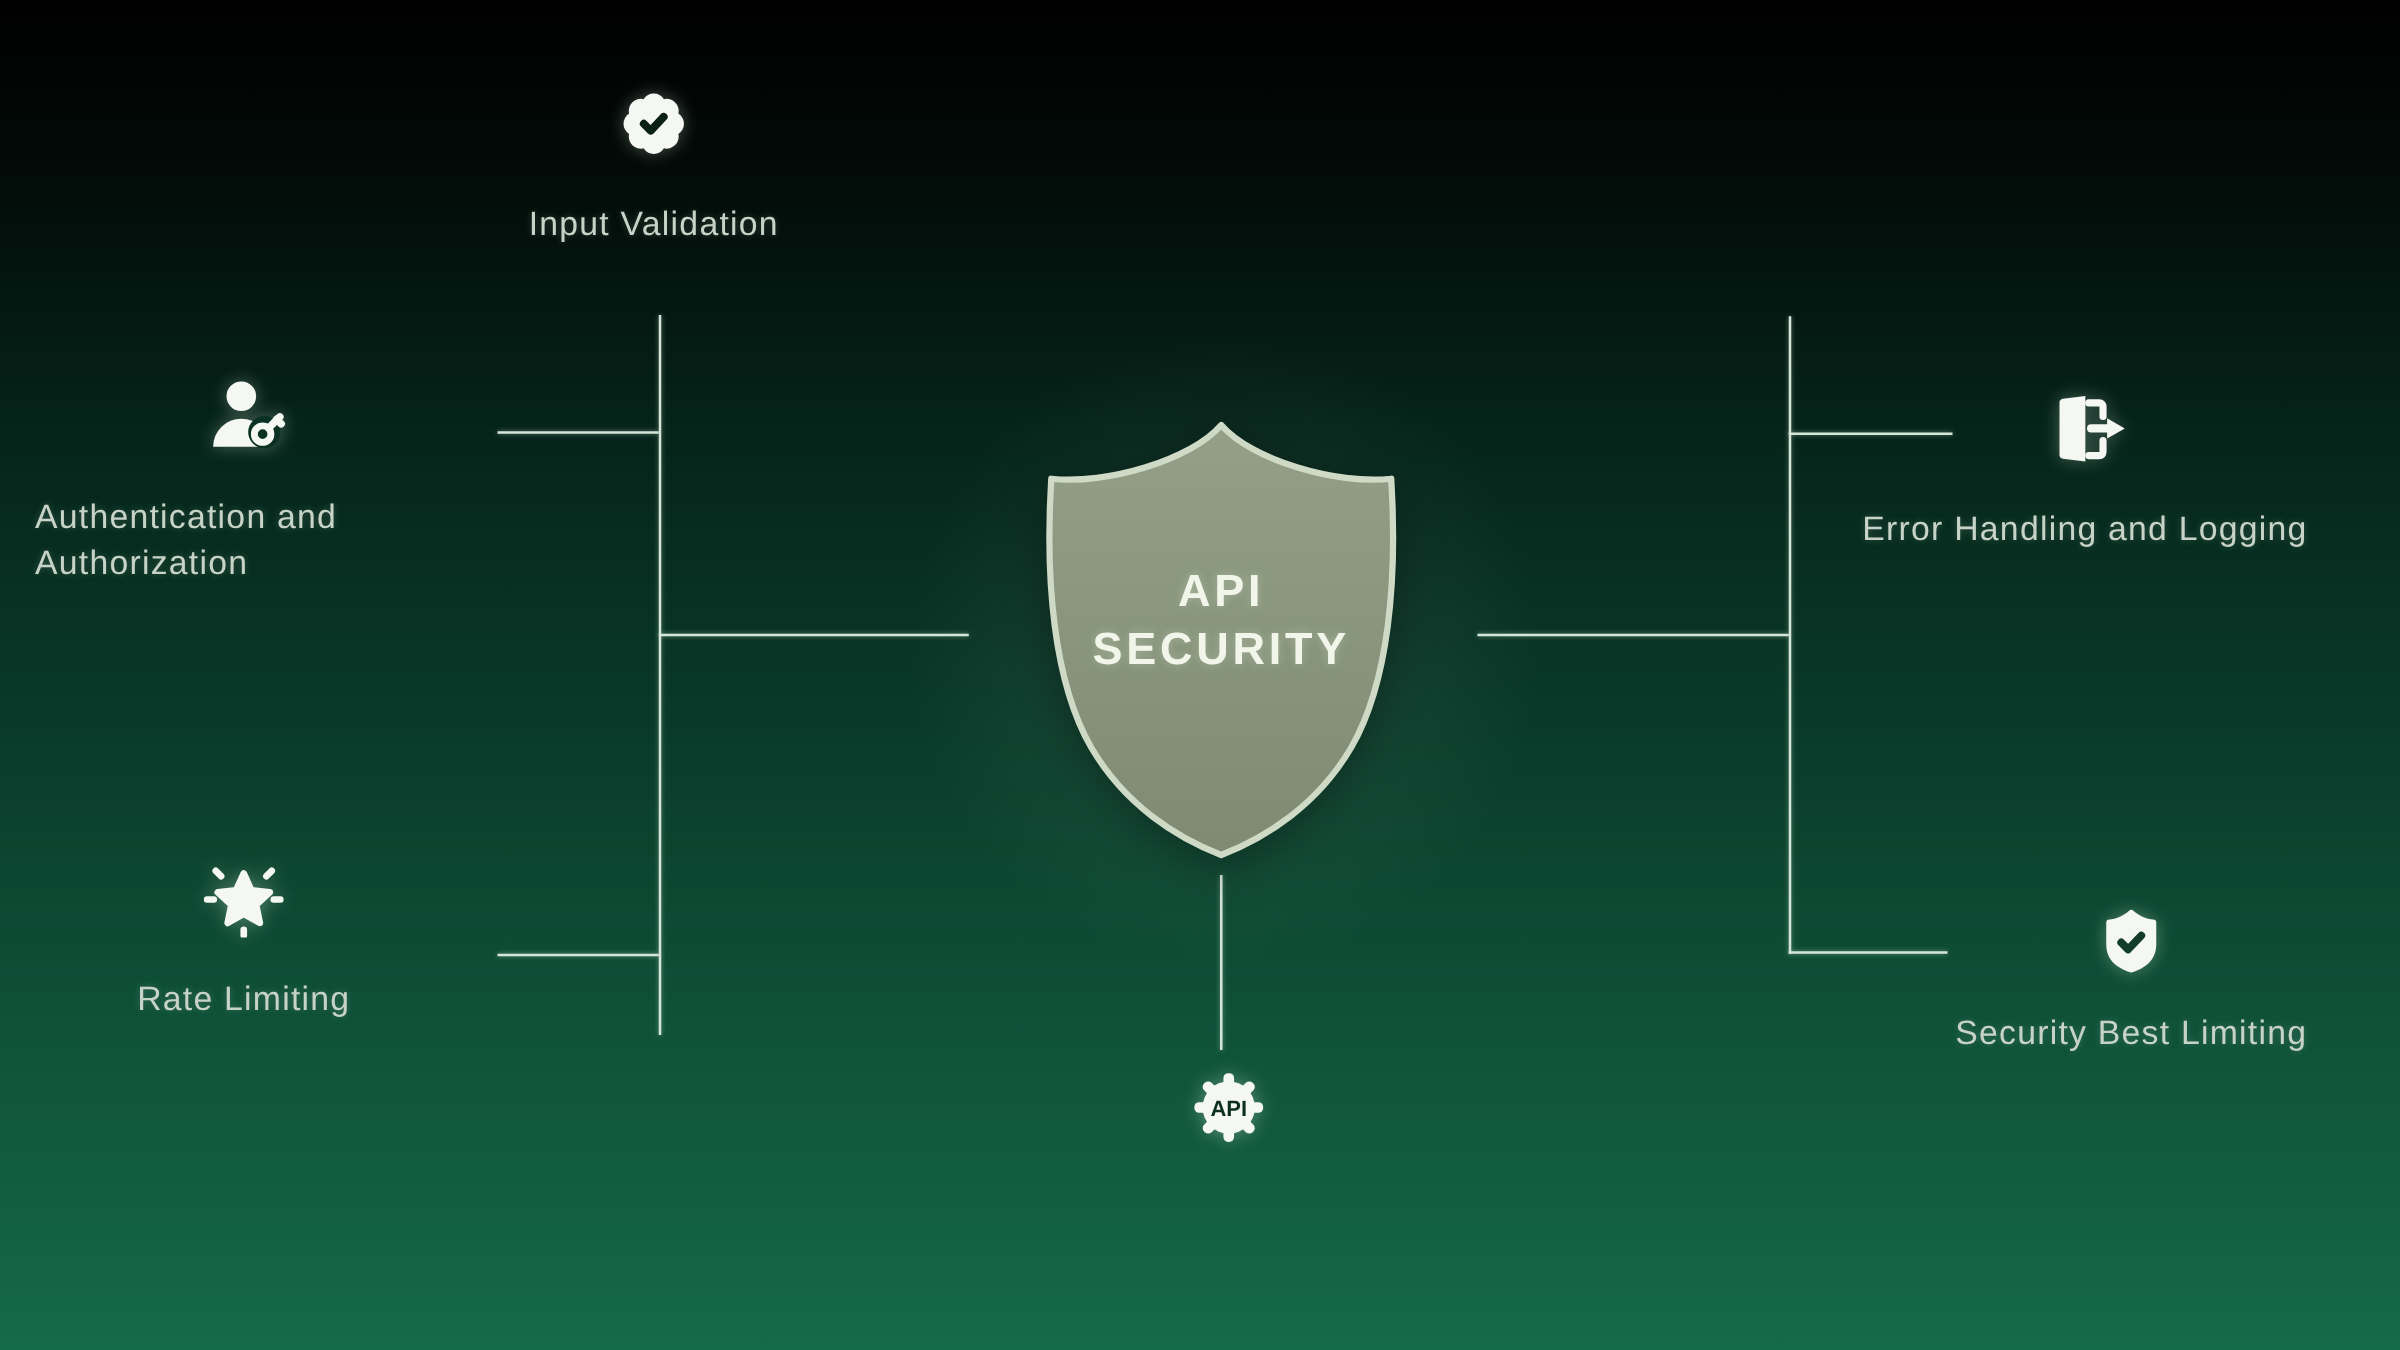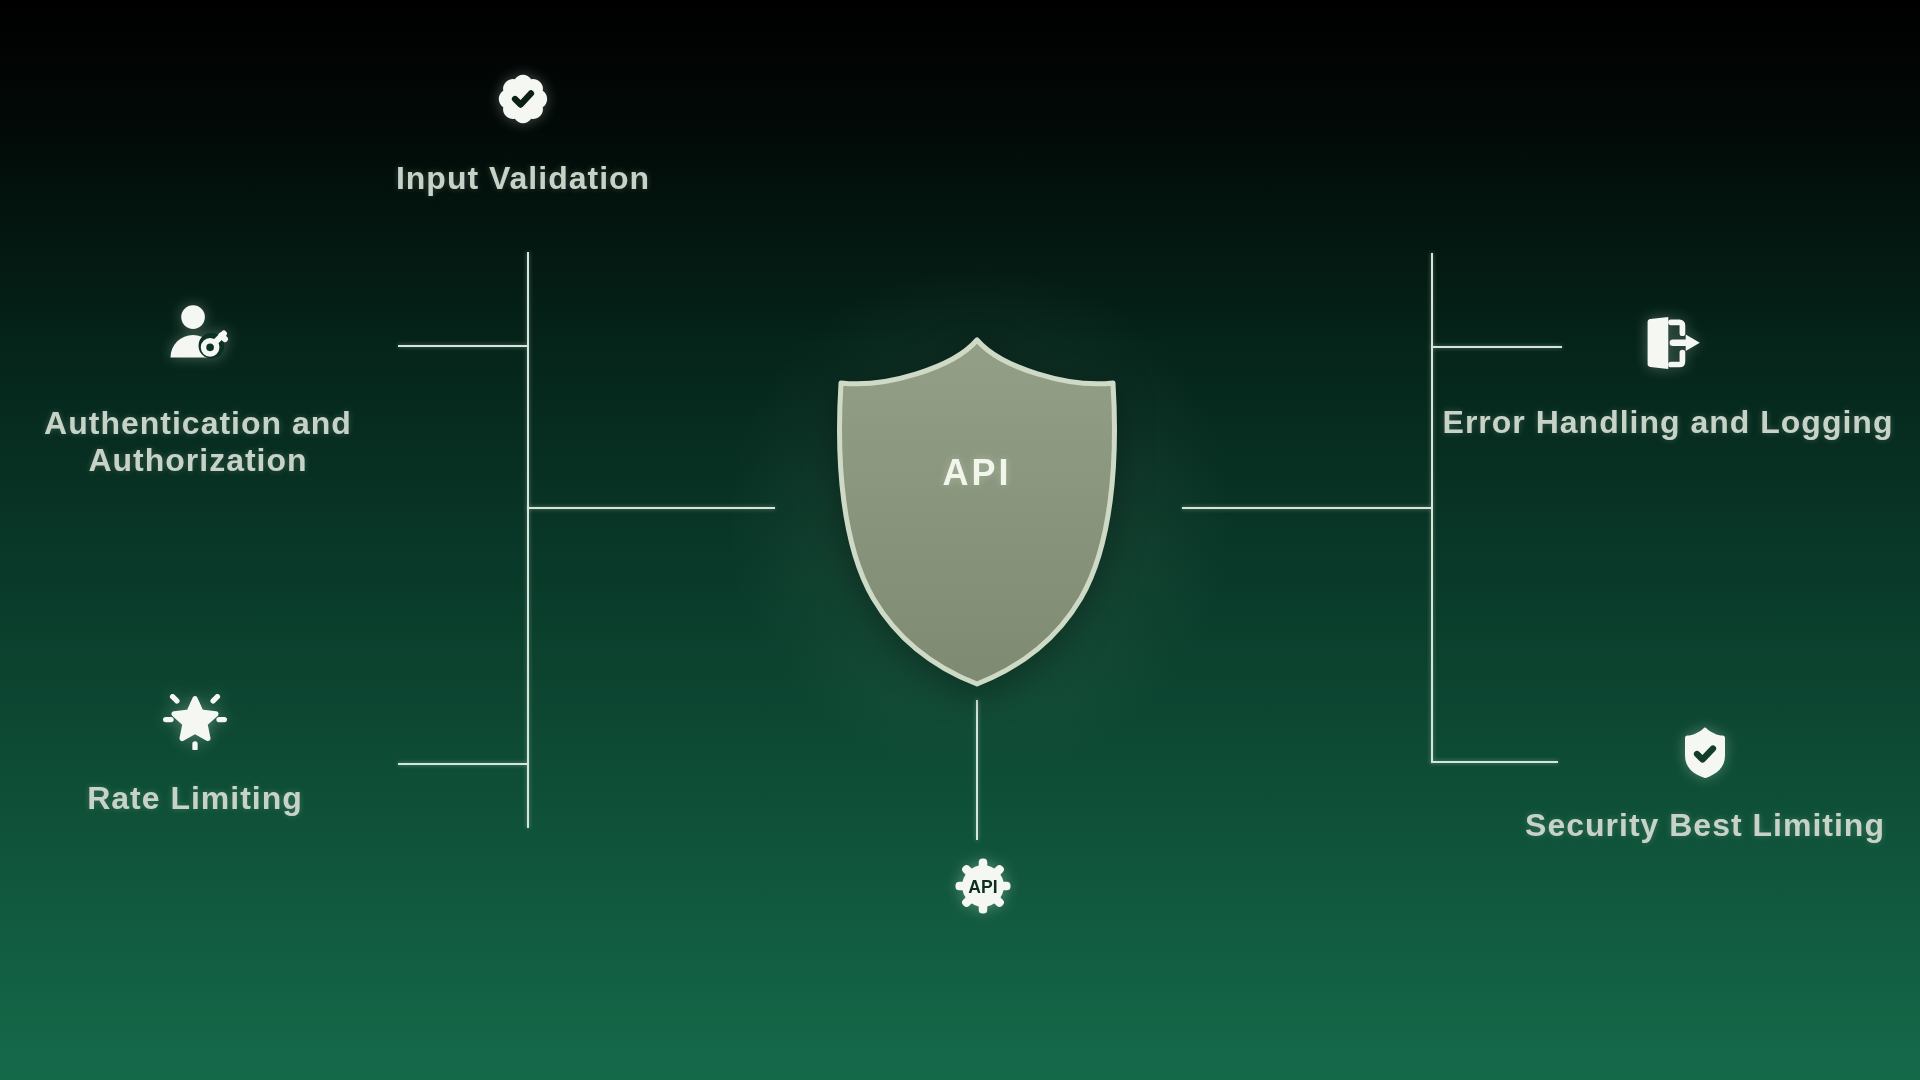--- a/index.html
+++ b/index.html
@@ -22,22 +22,22 @@
     background:radial-gradient(circle, rgba(190,212,190,.12) 0%, rgba(190,212,190,0) 62%);
     pointer-events:none;
   }
   .line{position:absolute;background:#d6e5d9;box-shadow:0 0 4px rgba(215,240,222,.45);}
   .h{height:2px;}
   .v{width:2px;}
 
   .node{position:absolute;display:flex;flex-direction:column;align-items:center;}
   .node .icon{display:block;filter:drop-shadow(0 0 7px rgba(240,248,240,.30));}
   .node .label{
-    font-size:32px;line-height:37px;letter-spacing:1px;
-    color:#c8d3c8;text-align:center;font-weight:700;
+    font-size:27px;line-height:37px;letter-spacing:1px;
+    color:#c8d3c8;text-align:left;font-weight:400;
     text-shadow:0 0 6px rgba(200,220,205,.25);
   }
 
   .shield-wrap{position:absolute;left:827px;top:334px;width:300px;height:356px;}
   .shield-wrap svg{position:absolute;left:0;top:0;filter:drop-shadow(0 8px 18px rgba(0,0,0,.35));}
   .shield-label{
     position:absolute;top:116px;left:0;right:0;
     text-align:center;font-weight:700;
     font-size:36px;line-height:46px;letter-spacing:3px;
     color:#f2f5e9;text-shadow:0 0 8px rgba(250,255,245,.25);
@@ -73,20 +73,21 @@
       <path d="M150 6
                C 126 34, 58 54, 14 49
                C 9 130, 16 212, 46 264
                C 73 310, 114 336, 150 350
                C 186 336, 227 310, 254 264
                C 284 212, 291 130, 286 49
                C 242 54, 174 34, 150 6 Z" fill="url(#shgrad)" stroke="#cfdac6" stroke-width="5" stroke-linejoin="round"></path>
     </svg>
     <div class="shield-label">
       <div>API</div>
+      <div>SECURITY</div>
     </div>
   </div>
 
   <div class="node" style="left:313px;top:70px;width:420px">
     <span class="icon">
       <svg width="58" height="58" viewBox="0 0 24 24">
         <path d="M3.85 8.62a4 4 0 0 1 4.78-4.77 4 4 0 0 1 6.74 0 4 4 0 0 1 4.78 4.78 4 4 0 0 1 0 6.74 4 4 0 0 1-4.77 4.78 4 4 0 0 1-6.75 0 4 4 0 0 1-4.78-4.77 4 4 0 0 1 0-6.76Z" fill="#f5f7f2"></path>
         <path d="m8.7 12 2.3 2.3 4.3-4.6" fill="none" stroke="#0a1f15" stroke-width="2.6" stroke-linecap="round" stroke-linejoin="round"></path>
       </svg>
     </span>
@@ -98,21 +99,21 @@
     <span class="icon">
       <svg width="66" height="66" viewBox="0 0 24 24">
         <circle cx="10.2" cy="6.2" r="4.3" fill="#f5f7f2"></circle>
         <path d="M2 20.9a8.2 8.2 0 0 1 16.4 0Z" fill="#f5f7f2"></path>
         <circle cx="16.9" cy="16.6" r="4.7" fill="#0a3124"></circle>
         <circle cx="16.4" cy="17.2" r="2.4" fill="none" stroke="#f5f7f2" stroke-width="2"></circle>
         <path d="m18.2 15.4 3.2-3.2" stroke="#f5f7f2" stroke-width="2.2" stroke-linecap="round"></path>
         <path d="m20.5 12.9 1.3 1.3" stroke="#f5f7f2" stroke-width="2.2" stroke-linecap="round"></path>
       </svg>
     </span>
-    <div class="label" style="margin-top:35px">Authentication and Authorization</div>
+    <div class="label" style="margin-top:24px">Authentication and Authorization</div>
   </div>
 
   <div class="node" style="left:1438px;top:310px;width:460px">
     <span class="icon">
       <svg width="68" height="66" viewBox="0 0 25 24">
         <path d="M6 3.2 12.6 2.4v19.2L6 20.8c-.6-.1-1-.5-1-1V4.2c0-.5.4-.9 1-1Z" fill="#f5f7f2"></path>
         <path d="M13.6 4.4h3.1c.7 0 1.1.5 1.1 1.1v2.9" fill="none" stroke="#f5f7f2" stroke-width="2.1" stroke-linecap="round"></path>
         <path d="M17.8 15.5v3.3c0 .7-.4 1.1-1.1 1.1h-3.1" fill="none" stroke="#f5f7f2" stroke-width="2.1" stroke-linecap="round"></path>
         <path d="M14.3 11.9h5" stroke="#f5f7f2" stroke-width="2.4" stroke-linecap="round"></path>
         <path d="M19 8.9 24.2 11.9 19 14.9Z" fill="#f5f7f2"></path>

